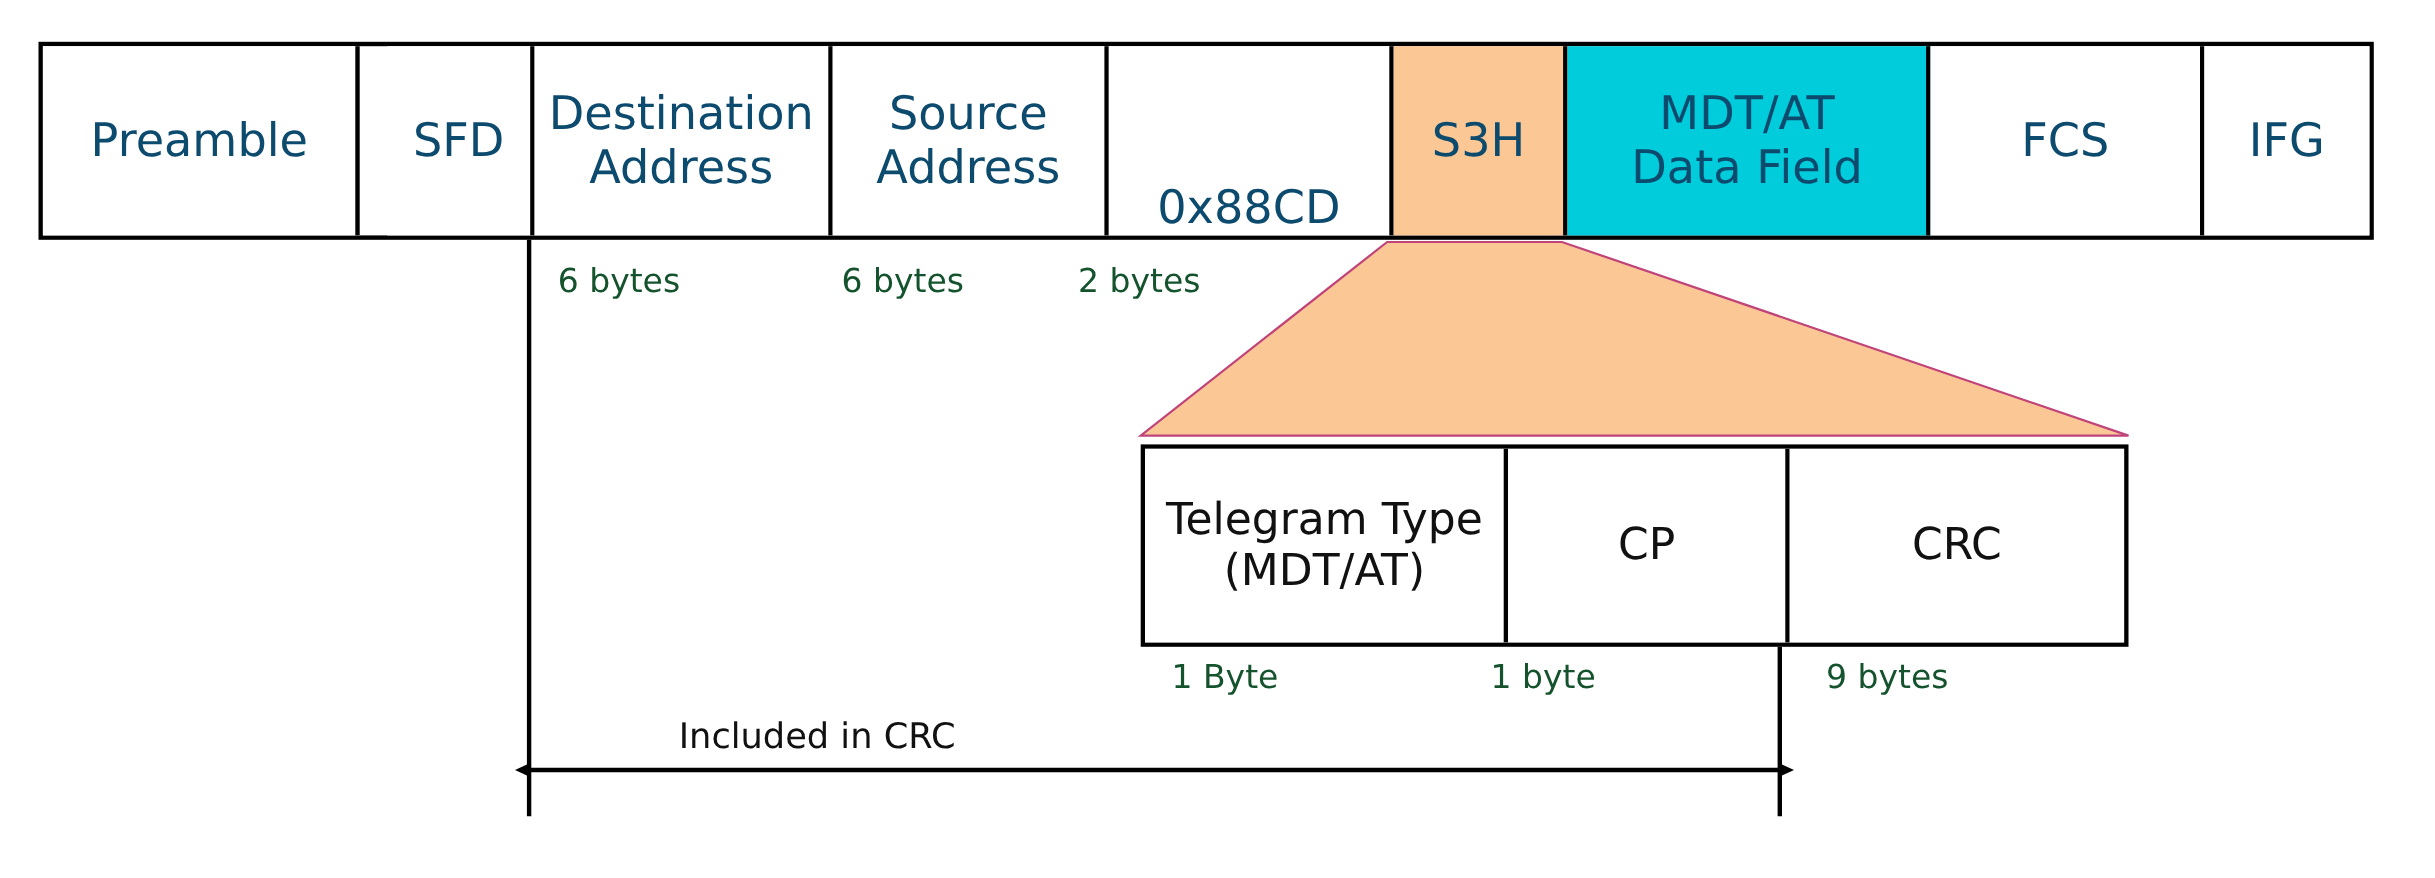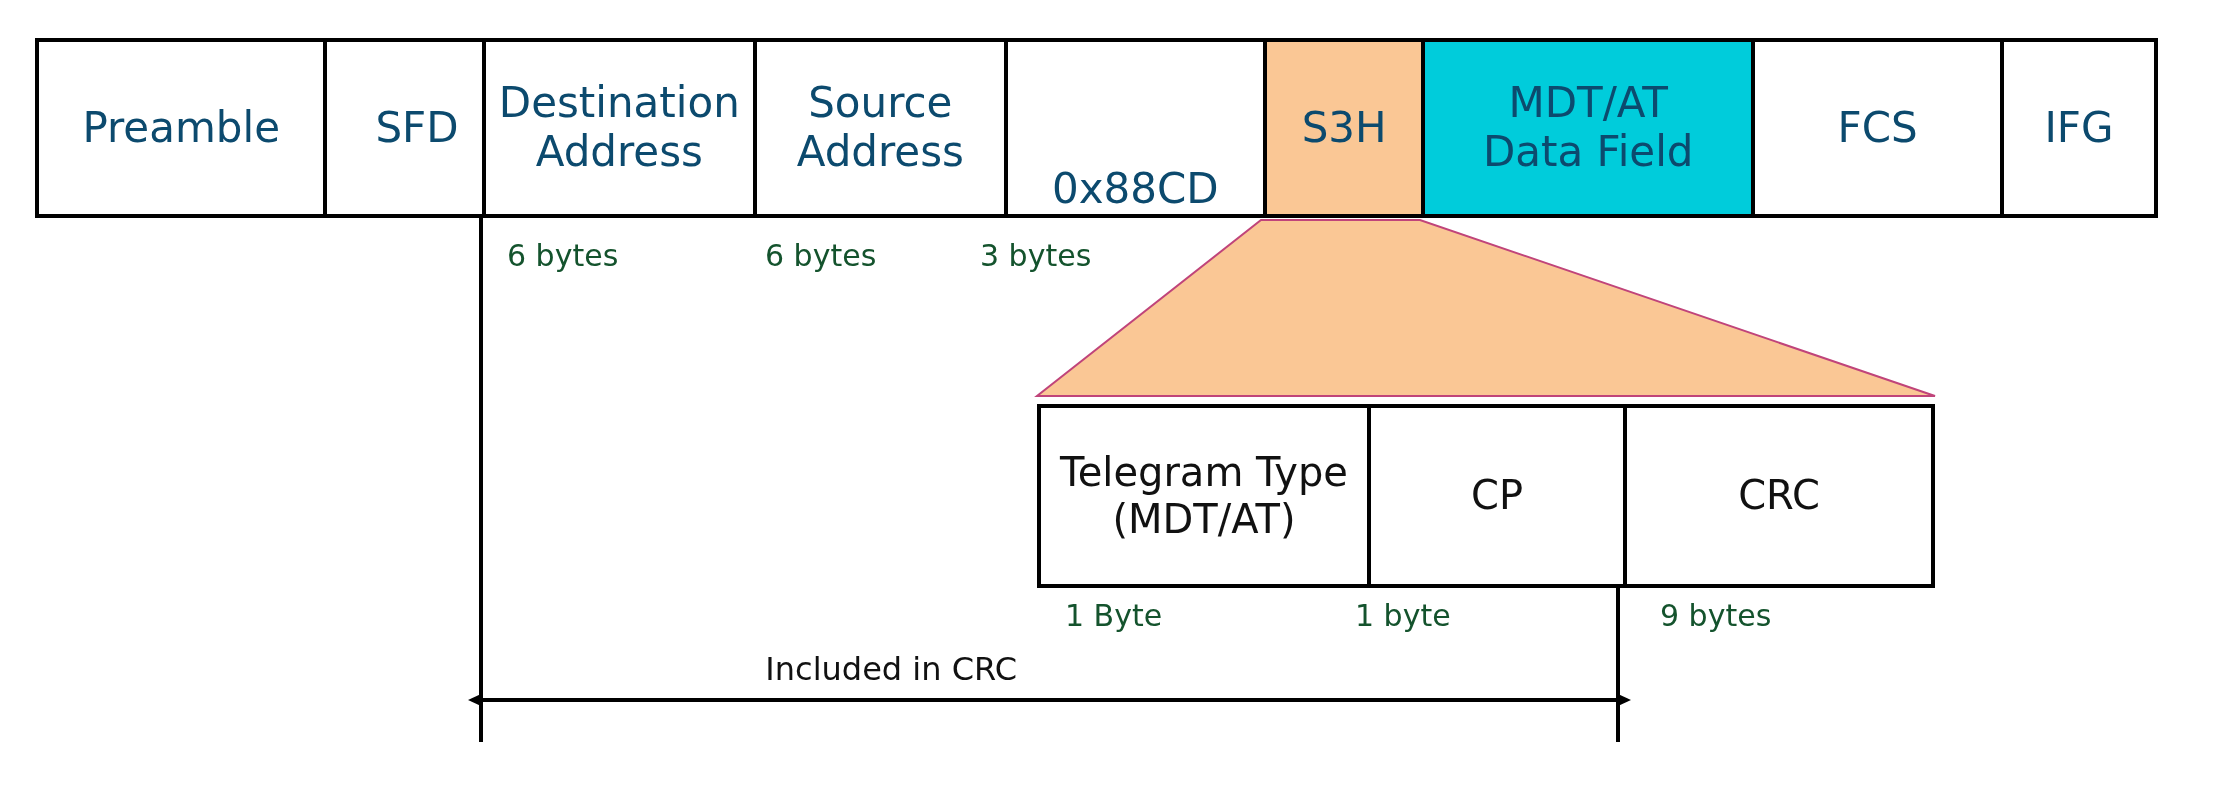--- a/index.html
+++ b/index.html
@@ -116,21 +116,21 @@
       <div class="field" style="width: 159px; background: rgb(250, 199, 149);"><span class="lbl">S3H</span></div>
       <div class="field" style="width: 332px; background: rgb(0, 204, 219);"><span class="lbl">MDT/AT
 Data Field</span></div>
       <div class="field" style="width: 250px; background: rgb(255, 255, 255);"><span class="lbl">FCS</span></div>
       <div class="field" style="width: 151px; background: rgb(255, 255, 255);"><span class="lbl">IFG</span></div>
     </div>
 
   <div id="byte-caps">
       <div class="byte-cap" style="left: 507px; top: 238px; width: 220px;">6 bytes</div>
       <div class="byte-cap" style="left: 765px; top: 238px; width: 220px;">6 bytes</div>
-      <div class="byte-cap" style="left: 980px; top: 238px; width: 220px;">3 bytes</div>
+      <div class="byte-cap" style="left: 980px; top: 238px; width: 220px;">2 bytes</div>
     </div>
 
   <svg class="funnel" viewBox="0 0 2214 798">
     <defs>
       <marker id="arrL" markerWidth="16" markerHeight="16" refX="13" refY="6" orient="auto" markerUnits="userSpaceOnUse">
         <path d="M13,0 L13,12 L0,6 z" fill="#000000"></path>
       </marker>
       <marker id="arrR" markerWidth="16" markerHeight="16" refX="3" refY="6" orient="auto" markerUnits="userSpaceOnUse">
         <path d="M3,0 L3,12 L16,6 z" fill="#000000"></path>
       </marker>
@@ -138,21 +138,21 @@
 
     <polygon id="funnel-poly" points="1261,220 1420,220 1935,396 1037,396" fill="#FAC795" stroke="#C0447A" stroke-width="2"></polygon>
 
     <line id="guide-left" x1="481" y1="218" x2="481" y2="742" stroke="#000000" stroke-width="4"></line>
 
     <line id="guide-right" x1="1618" y1="528" x2="1618" y2="742" stroke="#000000" stroke-width="4"></line>
 
     <line id="crc-arrow" x1="481" y1="700" x2="1618" y2="700" stroke="#000000" stroke-width="4" marker-start="url(#arrL)" marker-end="url(#arrR)"></line>
   </svg>
 
-  <div class="crc-label" id="crc-label" style="left: 617px; top: 650px; width: 400px; text-align: right;">Included in CRC</div>
+  <div class="crc-label" id="crc-label" style="left: 617px; top: 650px; width: 400px; text-align: left;">Included in CRC</div>
 
   <div class="detail-box" id="detail-box">
       <div class="dfield" style="width: 330px;"><span>Telegram Type
 (MDT/AT)</span></div>
       <div class="dfield" style="width: 256px;"><span>CP</span></div>
       <div class="dfield" style="width: 304px;"><span>CRC</span></div>
     </div>
 
   <div id="detail-byte-caps">
       <div class="byte-cap" style="left: 1065px; top: 598px; width: 220px;">1 Byte</div>

